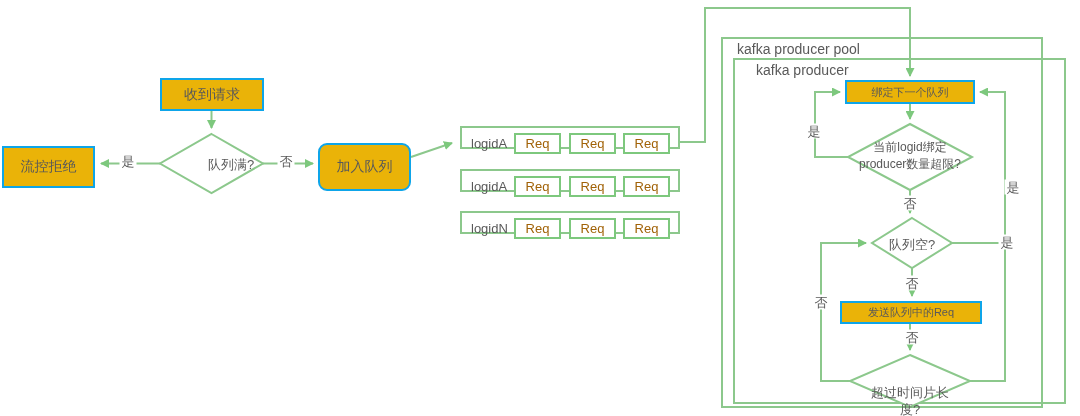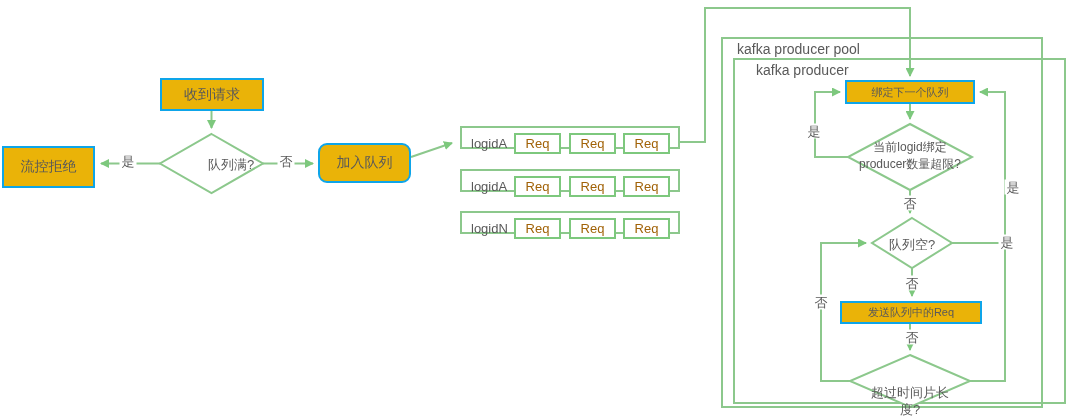--- a/index.html
+++ b/index.html
@@ -122,21 +122,21 @@
       <polygon points="910,124 972,157 910,190 848,157"></polygon>
       <polygon points="912,218 952,243 912,268 872,243"></polygon>
       <polygon points="910,355 970,381 910,407 850,381"></polygon>
     </g>
   </svg>
 
   <div class="layer-nodes">
 
     <div class="box" style="left:160px;top:78px;width:104px;height:33px;">收到请求</div>
     <div class="box" style="left:2px;top:146px;width:93px;height:42px;">流控拒绝</div>
-    <div class="box rounded" style="left:318px;top:143px;width:93px;height:40px;">加入队列</div>
+    <div class="box rounded" style="left:318px;top:143px;width:93px;height:48px;">加入队列</div>
 
     <div class="dtext" style="left:211px;top:164px;padding-left:40px;">队列满?</div>
 
     <div class="queue-row" style="left:460px;top:126px;">
       <span class="queue-label">logidA</span>
       <span class="req r0">Req</span>
       <span class="req r1">Req</span>
       <span class="req r2">Req</span>
     </div>
     <div class="queue-row" style="left:460px;top:169px;">

